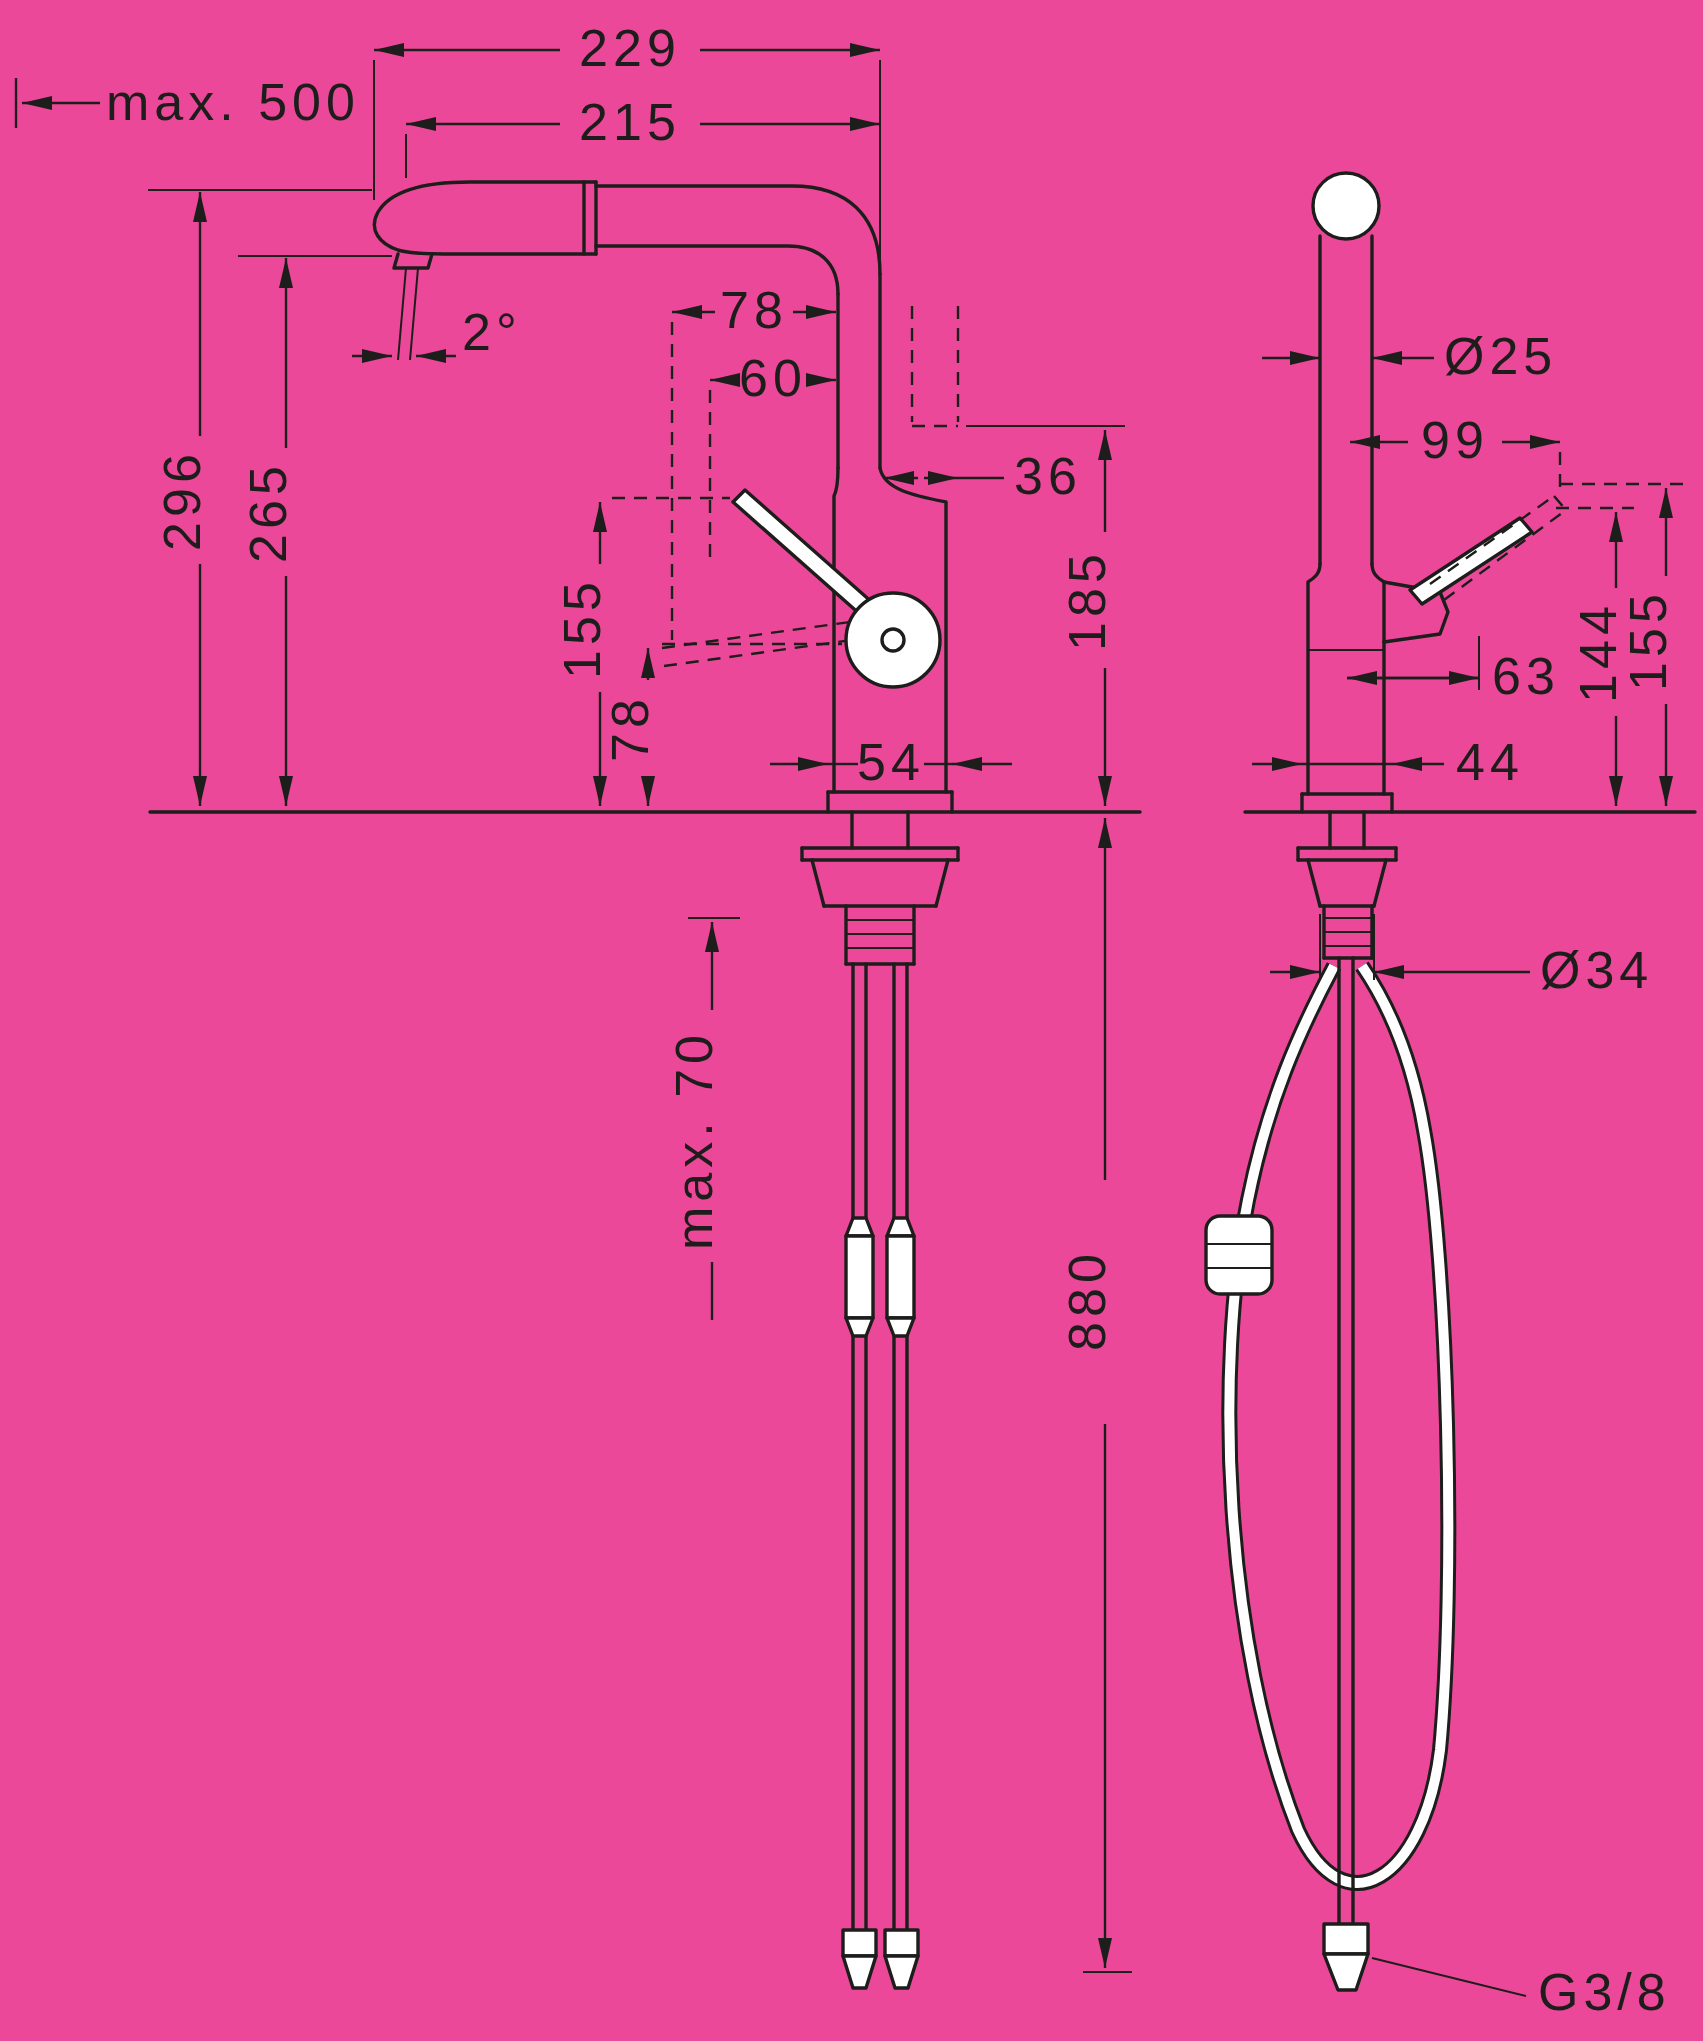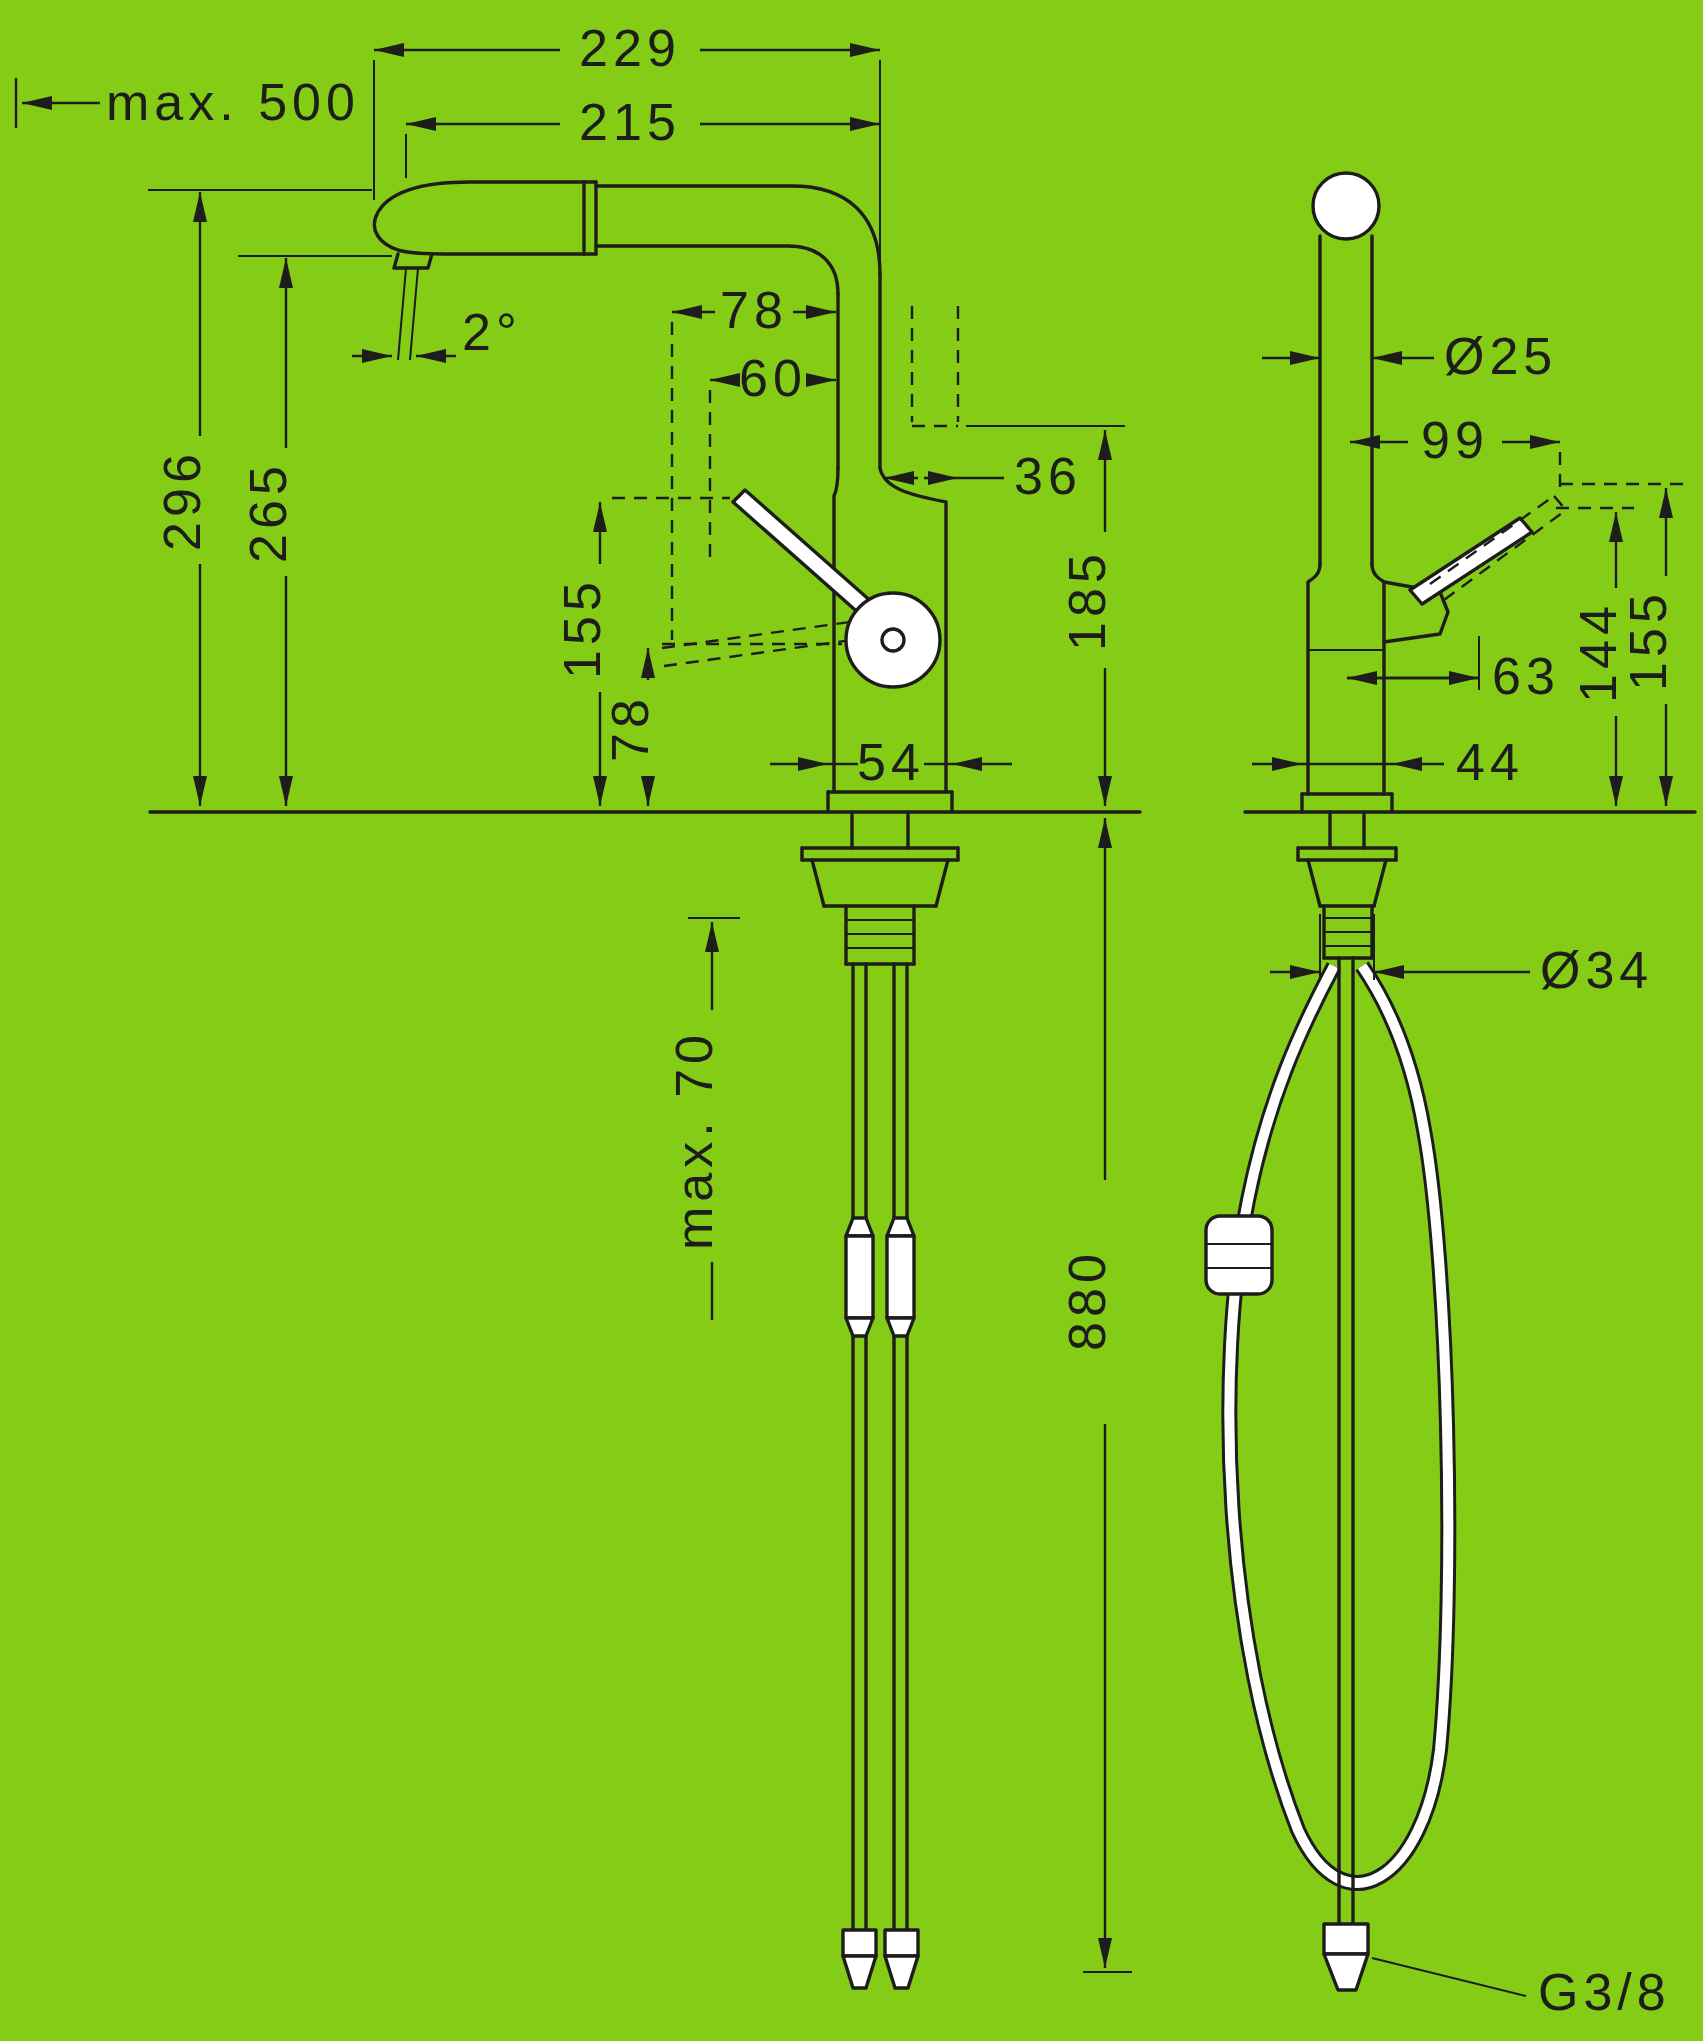--- a/index.html
+++ b/index.html
@@ -1,16 +1,16 @@
 <!DOCTYPE html>
 <html><head>
 <meta charset="utf-8">
 <style>
   html,body{margin:0;padding:0;background:#ffffff;}
-  .page{width:1703px;height:2041px;background:#84cc16;position:relative;overflow:hidden;}
+  .page{width:1703px;height:2041px;background:#ec4899;position:relative;overflow:hidden;}
   svg{display:block;}
   .ol{fill:none;stroke:#1d1d1b;stroke-width:3.4;stroke-linejoin:round;stroke-linecap:round;}
   .olf{fill:#ffffff;stroke:#1d1d1b;stroke-width:3.4;stroke-linejoin:round;}
   .dim{fill:none;stroke:#1d1d1b;stroke-width:2.4;}
   .thin{fill:none;stroke:#1d1d1b;stroke-width:2;}
   .dash{fill:none;stroke:#1d1d1b;stroke-width:2.4;stroke-dasharray:13 9;}
   .hoseOuter{fill:none;stroke:#1d1d1b;stroke-width:16;}
   .hoseInner{fill:none;stroke:#ffffff;stroke-width:10;}
   text.dt{font-family:"Liberation Sans","DejaVu Sans",sans-serif;font-size:52px;letter-spacing:5px;fill:#1d1d1b;}
   .mid{text-anchor:middle;}

